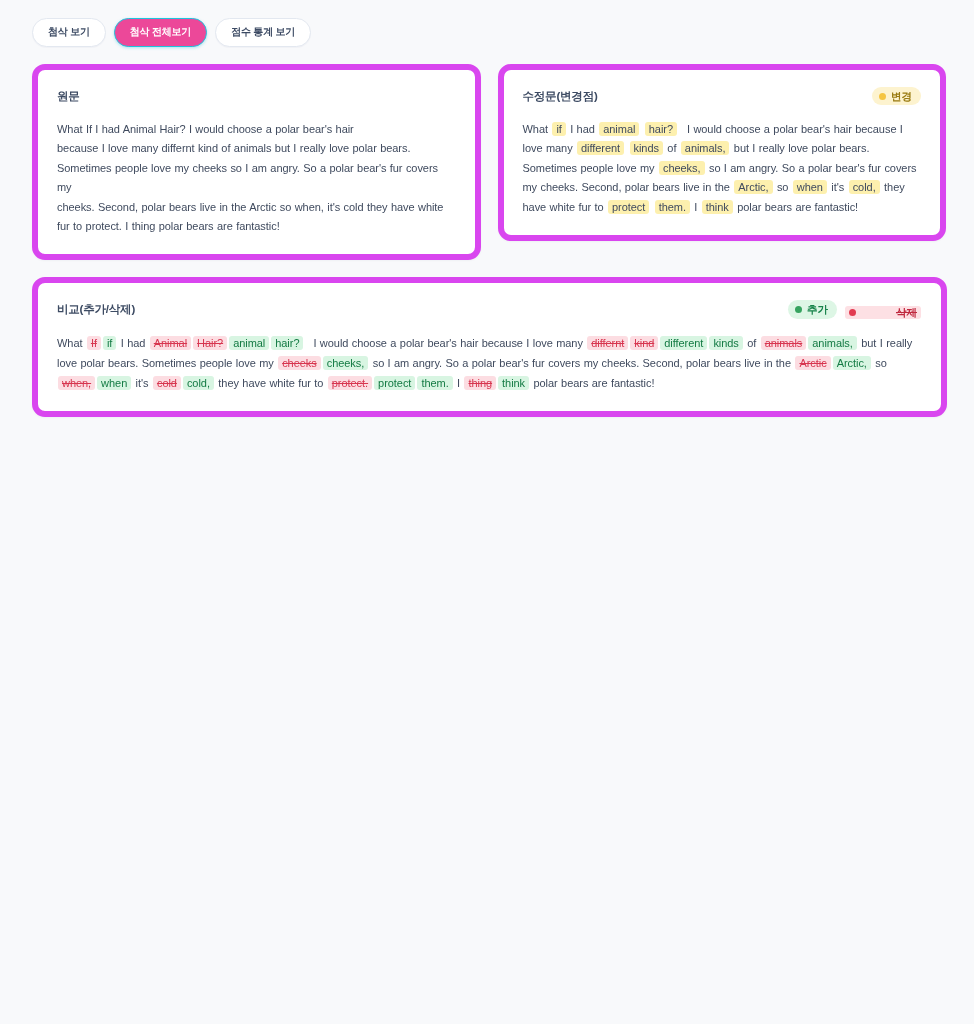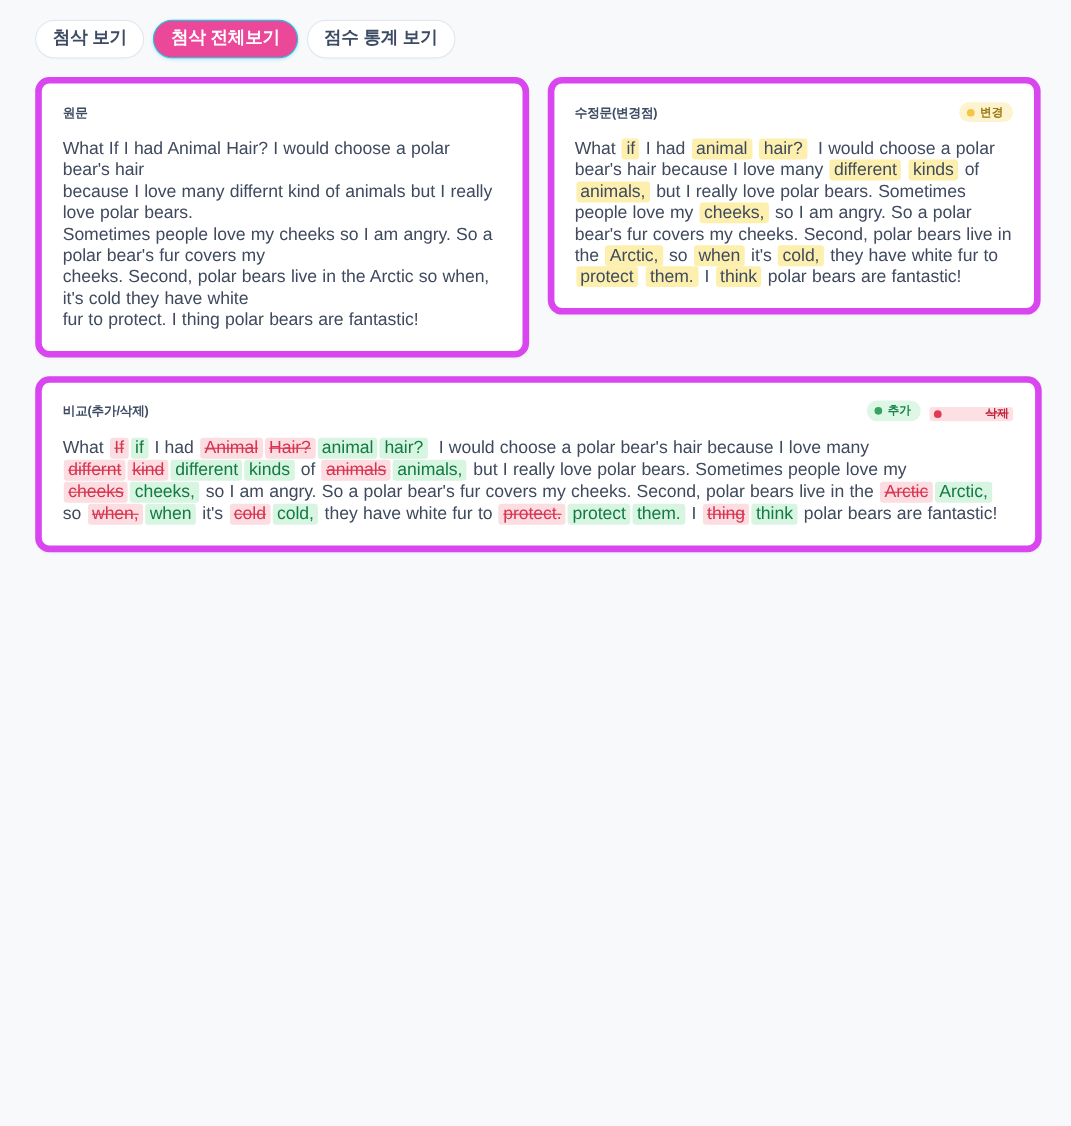--- a/index.html
+++ b/index.html
@@ -20,21 +20,21 @@
   }
 
   
   .tabbar {
     display: flex;
     align-items: center;
     gap: 8px;
     margin-bottom: 17px;
   }
   .tab {
-    font-size: 16px;
+    font-size: 10px;
     font-weight: 700;
     letter-spacing: -0.2px;
     color: #3c4a63;
     background: #ffffff;
     border: 1px solid #e3e8f0;
     border-radius: 999px;
     padding: 8px 15px 9px;
     line-height: 1;
     cursor: pointer;
     white-space: nowrap;
@@ -94,21 +94,21 @@
   }
   .badge.change { background: #fdf3cf; color: #9a7b11; }
   .badge.change .dot { background: #f5c542; }
   .badge.add { background: #ddf6e5; color: #17824a; }
   .badge.add .dot { background: #36a35f; }
   .badge.del { background: #fde0e4; color: #c0293f; }
   .badge.del .dot { background: #e23b51; }
 
   
   .body-text {
-    font-size: 16px;
+    font-size: 11px;
     line-height: 19.4px;
     color: #3f4a5e;
     letter-spacing: -0.05px;
     word-spacing: 0.4px;
   }
   .body-text.compare { line-height: 20px; }
 
   mark.hl {
     background: #fdf0ae;
     color: #3f4a5e;

